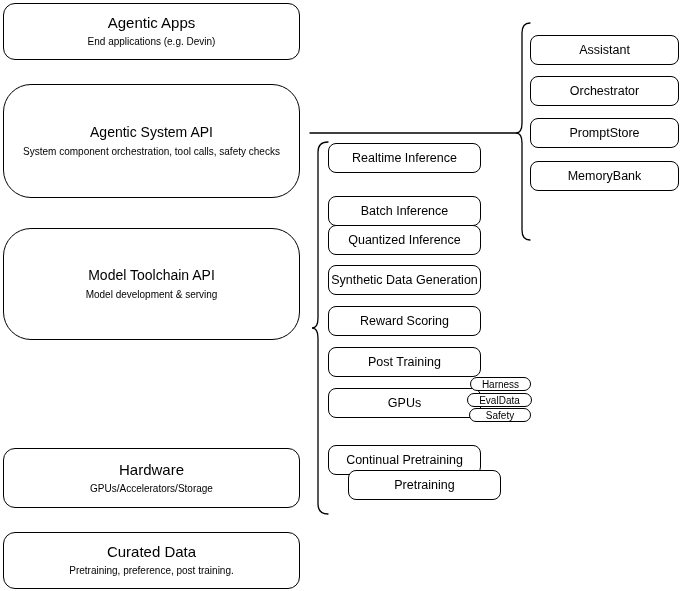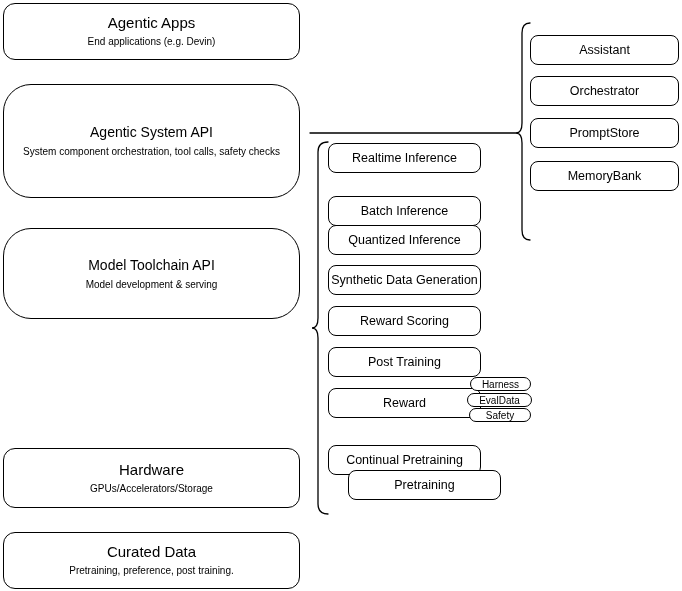--- a/index.html
+++ b/index.html
@@ -33,21 +33,21 @@
     justify-content: center;
     text-align: center;
   }
   
   .lbox { left: 3px; width: 297px; border-radius: 12px; z-index: 1; }
   .lbox .title { font-size: 15px; line-height: 15px; }
   .lbox.big .title { font-size: 14px; line-height: 16px; }
   .lbox .subtitle { font-size: 10px; line-height: 12px; margin-top: 6px; }
   #lbox-0 { top: 3px;   height: 57px; }
   #lbox-1 { top: 84px;  height: 114px; border-radius: 28px; }
-  #lbox-2 { top: 228px; height: 91px; border-radius: 28px; }
+  #lbox-2 { top: 228px; height: 112px; border-radius: 28px; }
   #lbox-3 { top: 370px; height: 60px; }
   #lbox-4 { top: 448px; height: 60px; }
   #lbox-5 { top: 532px; height: 57px; }
   
   .mbox {
     left: 328px; width: 153px; height: 30px;
     border-radius: 8px; border-width: 1.5px;
     font-size: 12.5px; white-space: nowrap; z-index: 1;
   }
   #mbox-0 { top: 143px; } #mbox-1 { top: 184px; margin-top: 12px; } #mbox-2 { top: 225px; }
@@ -115,21 +115,21 @@
   <div class="node mbox" id="mbox-3">
     <span>Synthetic Data Generation</span>
   </div>
   <div class="node mbox" id="mbox-4">
     <span>Reward Scoring</span>
   </div>
   <div class="node mbox" id="mbox-5">
     <span>Post Training</span>
   </div>
   <div class="node mbox" id="mbox-6">
-    <span>Reward</span>
+    <span>GPUs</span>
   </div>
   <div class="node mbox" id="mbox-7">
     <span>Continual Pretraining</span>
   </div>
   <div class="node mbox" id="mbox-8">
     <span>Pretraining</span>
   </div>
 
   <div class="node oval" id="oval-0">
     <span>Harness</span>

